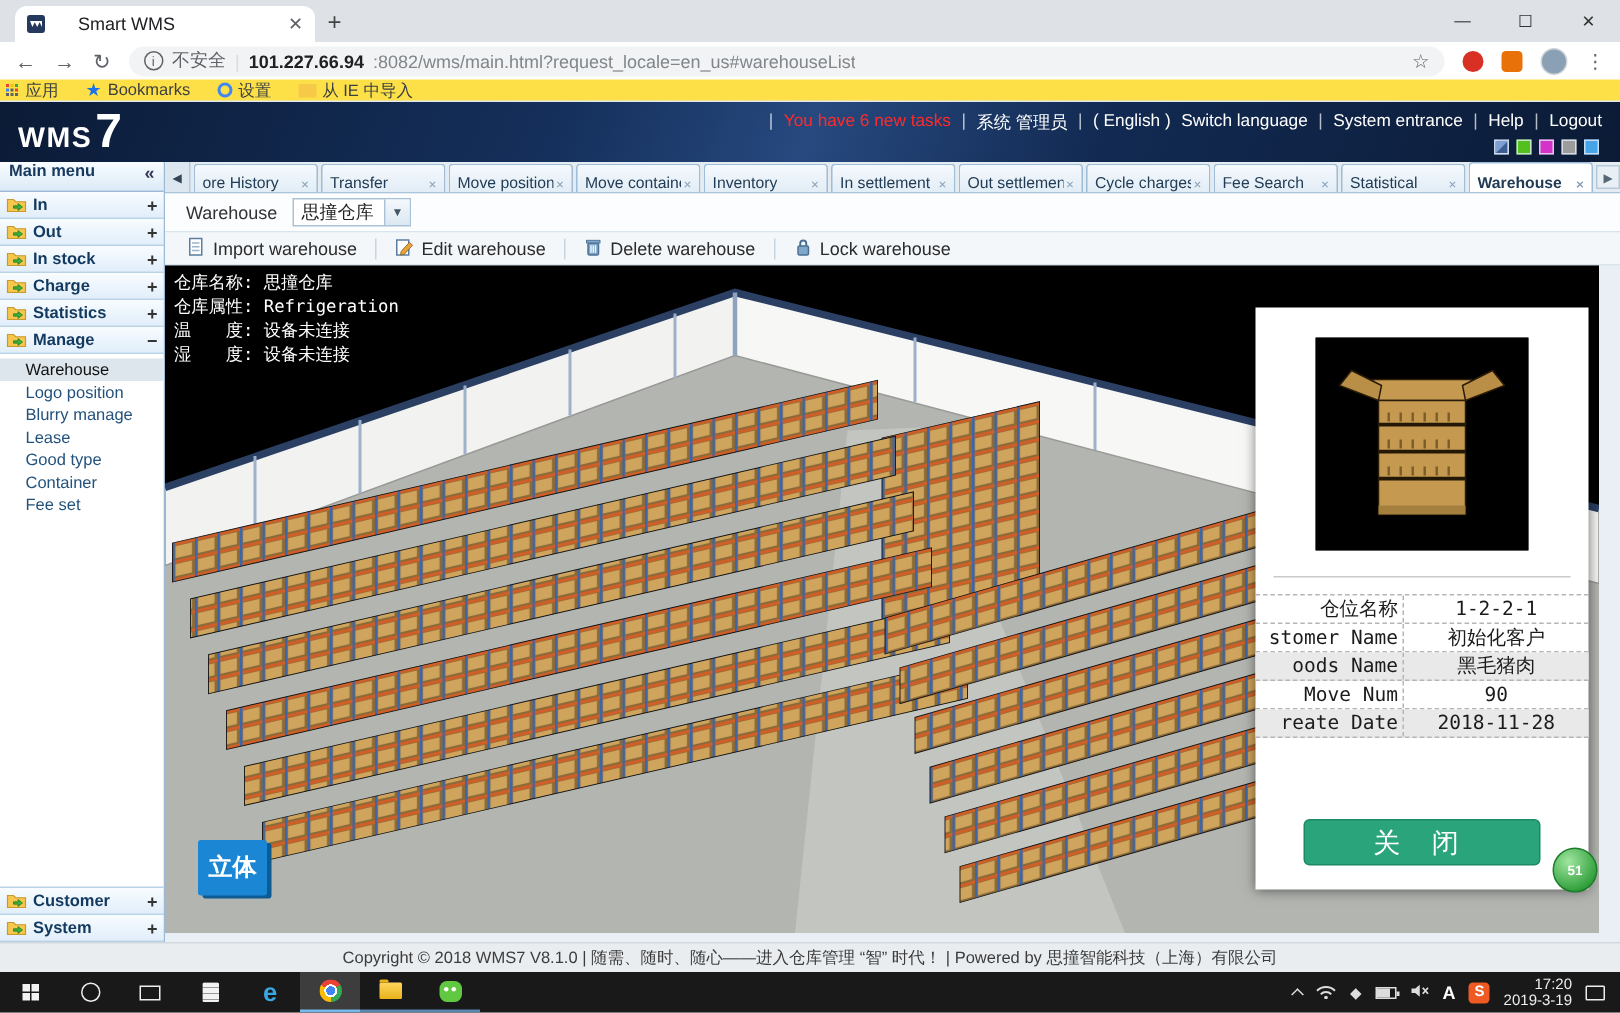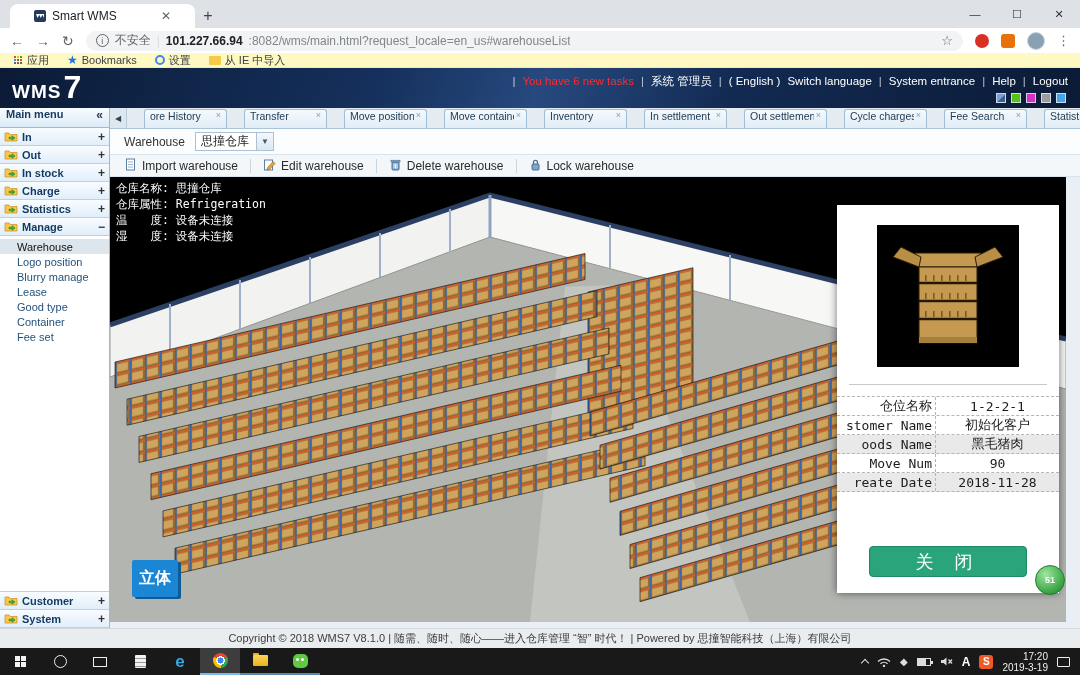--- a/index.html
+++ b/index.html
@@ -1,21 +1,21 @@
 <!DOCTYPE html>
 <html><head>
 <meta charset="utf-8">
 <style>
   *{margin:0;padding:0;box-sizing:border-box}
   html,body{width:1080px;height:675px;overflow:hidden;font-family:"Liberation Sans",sans-serif}
   .screen{width:1080px;height:675px;display:flex;flex-direction:column;background:#fff}
 
   
   .tabstrip{height:28px;background:#dee1e6;display:flex;align-items:flex-end;padding-left:10px;position:relative;flex:none}
-  .chrome-tab{height:24px;width:185px;background:#fff;border-radius:8px 8px 0 0;display:flex;align-items:center;padding:0 24px;font-size:12px;color:#202124;gap:6px}
+  .chrome-tab{height:24px;width:200px;background:#fff;border-radius:8px 8px 0 0;display:flex;align-items:center;padding:0 8px;font-size:12px;color:#202124;gap:22px}
   .favicon{width:12px;height:12px;background:#24395c;border-radius:2px;position:relative;flex:none}
   .favicon::after{content:"";position:absolute;left:2px;top:4px;width:8px;height:4px;background:#fff;clip-path:polygon(0 0,20% 100%,40% 20%,60% 100%,80% 20%,100% 100%,100% 0)}
   .tab-title{flex:1;white-space:nowrap;overflow:hidden}
   .tab-x{color:#5f6368;font-size:12px;line-height:1}
   .newtab{width:26px;height:24px;display:flex;align-items:center;justify-content:center;color:#444;font-size:16px}
   .wincontrols{position:absolute;right:0;top:0;height:28px;display:flex}
   .winbtn{width:42px;height:100%;display:flex;align-items:center;justify-content:center;font-size:11px;color:#333}
 
   .addrbar{height:25px;background:#fff;display:flex;align-items:center;padding:0 10px;gap:12px;flex:none}
   .navic{color:#5f6368;font-size:14px;line-height:1}
@@ -26,21 +26,21 @@
   .urlpill .pipe{color:#dadce0}
   .host{color:#202124;font-weight:700;white-space:nowrap}
   .rest{color:#80868b;white-space:nowrap;overflow:hidden;text-overflow:ellipsis}
   .star{margin-left:auto;color:#5f6368;font-size:13px}
   .extdot{width:14px;height:14px;border-radius:50%;flex:none}
   .ext-red{background:#d93025}
   .ext-orange{background:#e8710a;border-radius:3px}
   .avatar{width:18px;height:18px;border-radius:50%;background:#8aa0b4;border:1px solid #cdd3d8}
   .kebab{color:#5f6368;font-size:13px}
 
-  .bmbar{height:15px;background:#fef9c3;border-bottom:1px solid #e4e7ea;display:flex;align-items:center;gap:18px;padding-left:14px;font-size:11px;color:#3c4043;flex:none}
+  .bmbar{height:15px;background:#fde047;border-bottom:1px solid #e4e7ea;display:flex;align-items:center;gap:18px;padding-left:4px;font-size:11px;color:#3c4043;flex:none}
   .bmitem{display:flex;align-items:center;gap:4px}
   .appsgrid{width:9px;height:9px;display:grid;grid-template-columns:repeat(3,2px);grid-template-rows:repeat(3,2px);gap:1px}
   .appsgrid i{background:#5f6368}
   .appsgrid i:nth-child(1){background:#ea4335}.appsgrid i:nth-child(2){background:#fbbc05}.appsgrid i:nth-child(3){background:#34a853}
   .appsgrid i:nth-child(4){background:#4285f4}.appsgrid i:nth-child(6){background:#ea4335}
   .bmstar{color:#1a73e8;font-size:12px}
   .gear{width:10px;height:10px;border:2px solid #4285f4;border-radius:50%}
   .bmfolder{width:12px;height:9px;background:#f7c948;border-radius:1px}
 
   
@@ -66,21 +66,21 @@
   .grp{height:18px;background:linear-gradient(#f8fcff,#e1eefa);border-bottom:1px solid #b9d2e5;display:flex;align-items:center;padding:0 4px;font-size:11px;font-weight:700;color:#12395f;gap:4px;flex:none}
   .grp-state{margin-left:auto;font-size:12px;color:#333;font-weight:700}
   .fold{display:flex;flex:none}
   .managebody{flex:1;background:#fff;border-bottom:1px solid #b9d2e5;padding-top:3px;overflow:hidden}
   .subitem{height:15px;display:flex;align-items:center;padding-left:17px;font-size:11px;color:#23527c}
   .subitem.sel{background:#dde6ec;color:#111}
 
   .content{flex:1;display:flex;flex-direction:column;background:#e9eff4;min-width:0}
   .tabbar{height:21px;background:#e4ebf1;border-bottom:1px solid #aac4da;display:flex;align-items:flex-end;flex:none;overflow:hidden}
   .tscroll{width:17px;height:20px;display:flex;align-items:center;justify-content:center;font-size:8px;color:#345;background:#dde7ef;border-right:1px solid #b9cbdb;flex:none}
-  .etab{height:19px;width:83px;display:flex;align-items:flex-start;justify-content:space-between;gap:2px;padding:0 5px;background:linear-gradient(#f4f9fd,#e2edf6);border:1px solid #9fbdd6;border-bottom:none;border-radius:3px 3px 0 0;font-size:10.5px;color:#223c55;margin-left:17px;white-space:nowrap;flex:none;overflow:hidden}
+  .etab{height:19px;width:83px;display:flex;align-items:flex-end;justify-content:space-between;gap:2px;padding:0 5px;background:linear-gradient(#f4f9fd,#e2edf6);border:1px solid #9fbdd6;border-bottom:none;border-radius:3px 3px 0 0;font-size:10.5px;color:#223c55;margin-left:2px;white-space:nowrap;flex:none;overflow:hidden}
   .etab-label{overflow:hidden;white-space:nowrap}
   .etab .etab-x{font-size:9px;color:#8aa2b8;flex:none}
   .etab.active{background:#fff;font-weight:700;height:20px}
   .tabbar-end{margin-left:auto;display:flex;align-items:center;gap:2px;padding:0 2px 2px 2px}
   .tend-btn{width:16px;height:16px;border:1px solid #b5c9da;background:#e8f0f6;display:flex;align-items:center;justify-content:center;font-size:8px;color:#567}
 
   .selrow{height:26px;background:#fbfdfe;border-bottom:1px solid #d9e4ec;display:flex;align-items:center;padding-left:14px;gap:10px;font-size:12px;color:#333;flex:none}
   .combo{display:flex;height:19px;border:1px solid #a9c2d8;background:#fff}
   .combo-val{padding:0 5px;font-size:12px;display:flex;align-items:center;min-width:60px;color:#222}
   .combo-btn{width:17px;background:linear-gradient(#f4f8fb,#dbe8f2);border-left:1px solid #a9c2d8;display:flex;align-items:center;justify-content:center;font-size:8px;color:#456}

